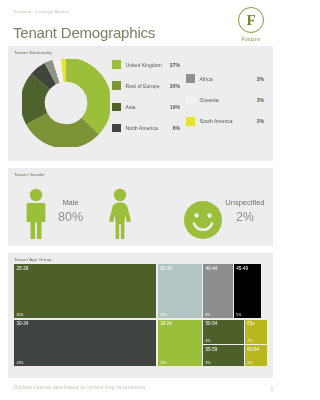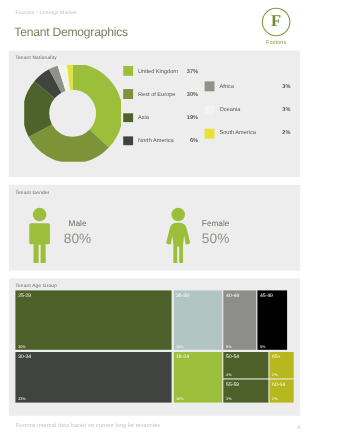--- a/index.html
+++ b/index.html
@@ -12,21 +12,21 @@
     color:#6e7160;
   }
   
   .breadcrumb{
     position:absolute;left:14px;top:9px;
     font-size:4.4px;letter-spacing:.25px;
     color:#b9bcae;
   }
   .page-title{
     position:absolute;left:13px;top:24px;
-    font-size:11px;font-weight:400;
+    font-size:15px;font-weight:400;
     color:#7b8060;letter-spacing:-.2px;
   }
   .logo{
     position:absolute;right:10px;top:7px;
     width:40px;text-align:center;
   }
   .logo-circle{
     width:26px;height:26px;border-radius:50%;
     border:1.6px solid #7f9a3c;margin:0 auto;
     display:flex;align-items:center;justify-content:center;
@@ -184,23 +184,33 @@
           <div class="g-val">80%</div>
         </div>
       </div>
       <div class="gender-item">
         <div class="g-icon">
           <svg width="24" height="52" viewBox="0 0 24 52">
             <circle cx="12" cy="7" r="6.2" fill="#9cbf3b"></circle>
             <path d="M12 14.6c4.6 0 6.6 1.6 7.6 5l3.1 12.2c.3 1.4-.5 2.3-1.7 2.3h-2.3l-1.3-8-1 8.3V51h-3.5V36h-1.8v15H7.6V34.4l-1-8.3-1.3 8H3a1.7 1.7 0 0 1-1.7-2.3L4.4 19.6c1-3.4 3-5 7.6-5z" fill="#9cbf3b"></path>
           </svg>
         </div>
+      </div>
+      <div class="gender-item">
+        <div class="g-icon">
+          <svg width="40" height="40" viewBox="0 0 40 40">
+            <circle cx="20" cy="20" r="19" fill="#9cbf3b"></circle>
+            <circle cx="13.5" cy="15.5" r="2.3" fill="#eeeeea"></circle>
+            <circle cx="26.5" cy="15.5" r="2.3" fill="#eeeeea"></circle>
+            <path d="M11 23.5a9.6 9.6 0 0 0 18 0" fill="none" stroke="#eeeeea" stroke-width="2.6" stroke-linecap="round"></path>
+          </svg>
+        </div>
         <div class="g-text">
-          <div class="g-name">Female</div>
-          <div class="g-val">50%</div>
+          <div class="g-name">Unspecified</div>
+          <div class="g-val">2%</div>
         </div>
       </div>
     </div>
 </div>
 
 <div class="panel" id="panel-age">
   <div class="panel-title">Tenant Age Group</div>
   <div class="treemap" id="treemap">
       <div class="tile dark" style="left: 0px; top: 0px; width: 142.287px; height: 54px; background: rgb(78, 96, 41);">
         <span class="t-label">25-29</span>

